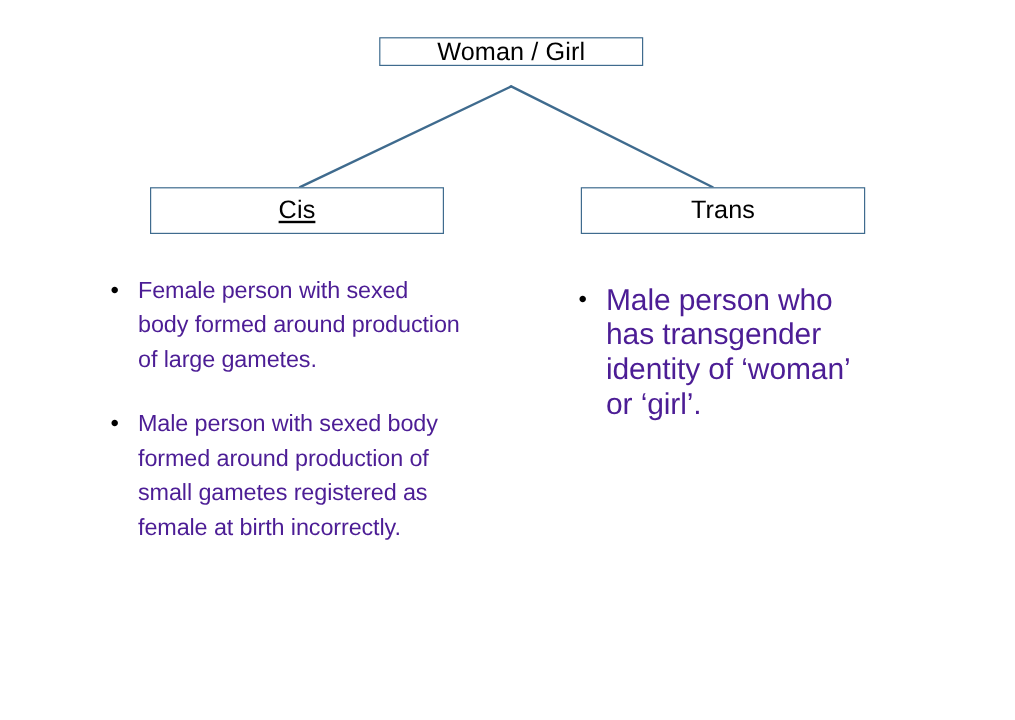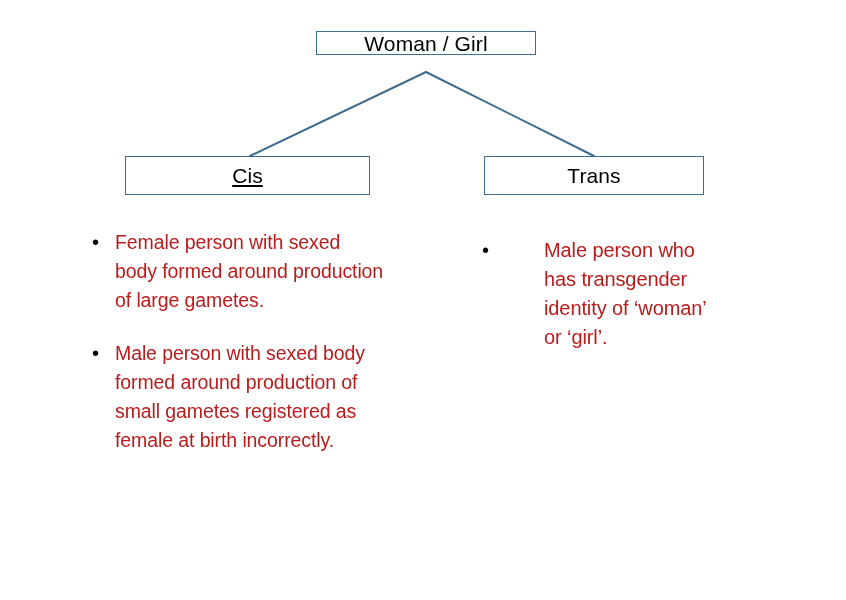--- a/index.html
+++ b/index.html
@@ -63,21 +63,21 @@
   #node-cis {
     left: 125px;
     top: 156px;
     width: 245px;
     height: 39px;
     text-decoration: underline;
   }
   #node-trans {
     left: 484px;
     top: 156px;
-    width: 220px;
+    width: 237px;
     height: 39px;
   }
 
   
   .column {
     position: absolute;
   }
   #column-cis {
     left: 86px;
     top: 228px;
@@ -105,26 +105,25 @@
     color: #000000;
     text-align: left;
     padding-left: 6px;
     box-sizing: border-box;
   }
   .bullet-text {
     flex: 1 1 auto;
     font-family: "Liberation Sans", sans-serif;
     font-size: 19.5px;
     line-height: 29px;
-    color: #b91c1c;
+    color: #4c1d95;
     letter-spacing: -0.1px;
   }
   #column-trans .bullet-text {
-    font-size: 20px;
-    margin-left: 39px;
+    font-size: 25px;
   }
 </style>
 </head>
 <body>
 
 <div id="canvas">
 
   <svg id="connectors" viewBox="0 0 846 600" width="846" height="600" xmlns="http://www.w3.org/2000/svg">
     <line x1="426" y1="72" x2="250" y2="156" stroke="#3f6b8e" stroke-width="2" stroke-linecap="round"></line>
     <line x1="426" y1="72" x2="594" y2="156" stroke="#3f6b8e" stroke-width="2" stroke-linecap="round"></line>

